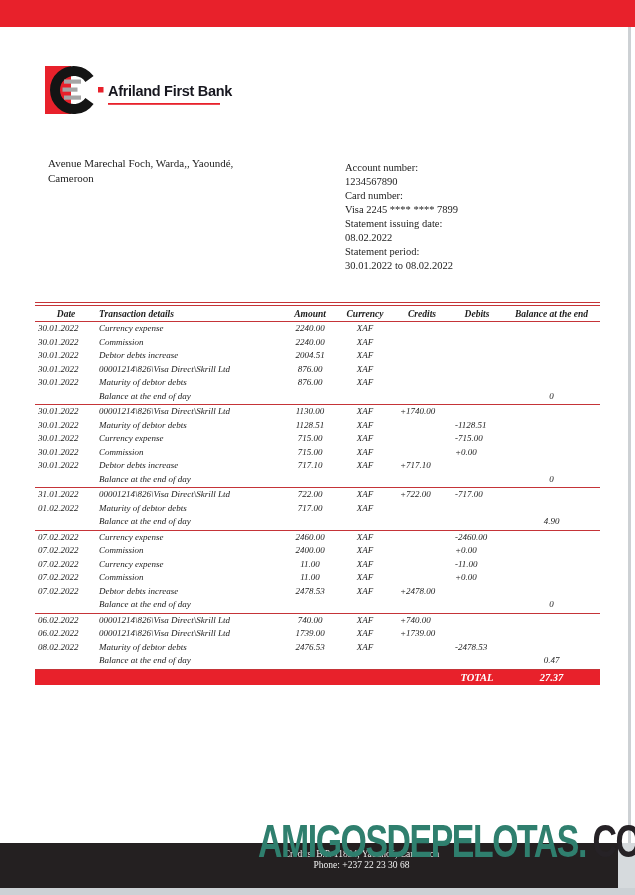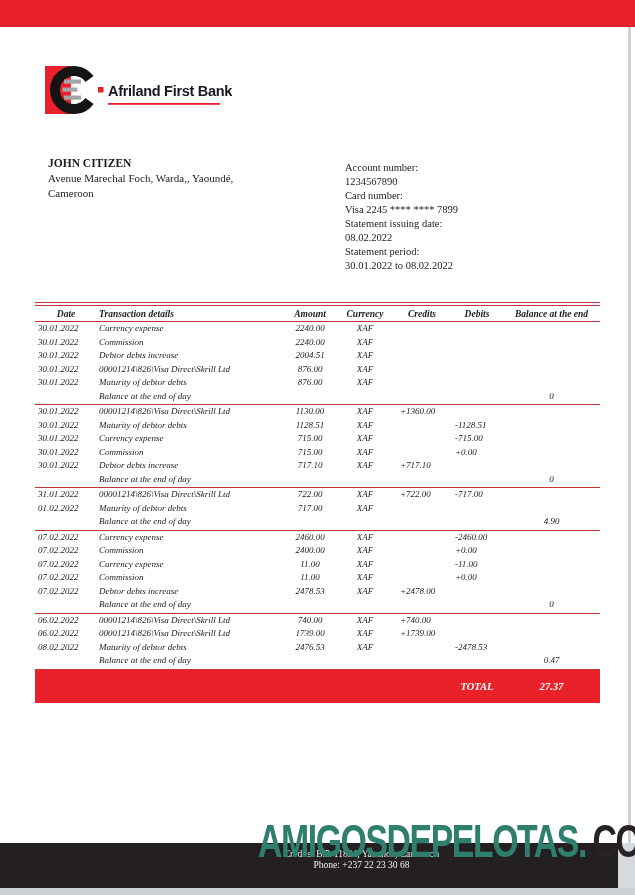--- a/index.html
+++ b/index.html
@@ -40,21 +40,21 @@
   thead th.h-details{text-align:left;padding-left:2px;}
   tbody td{font-size:9px;line-height:9px;padding:2px 0 2.5px 0;vertical-align:middle;white-space:nowrap;overflow:hidden;}
   td.c-date{padding-left:3px;text-align:left;}
   td.c-details{text-align:left;padding-left:2px;}
   td.c-amount{text-align:center;}
   td.c-cur{text-align:center;}
   td.c-credit{text-align:left;padding-left:7px;}
   td.c-debit{text-align:left;padding-left:4px;}
   td.c-bal{text-align:center;}
   tr.section-end td{border-bottom:1.2px solid var(--line-red);padding-bottom:3.5px;}
-  tfoot td{background:var(--red);color:#ffffff;font-weight:bold;font-size:10.5px;height:15px;padding:11px 0;}
+  tfoot td{background:var(--red);color:#ffffff;font-weight:bold;font-size:10.5px;height:15px;padding:2px 0;}
   tfoot td.t-label{text-align:center;}
   tfoot td.t-value{text-align:center;}
 
   .footer{position:absolute;left:0;top:843px;width:618px;height:45px;background:var(--footer-bg);
     color:#f2f2f2;font-size:9.5px;line-height:10.5px;text-align:center;padding:6px 0 0 105px;}
   .footer div{white-space:nowrap;}
 
   .watermark{position:absolute;left:258px;top:817px;z-index:5;white-space:nowrap;
     font-family:"Liberation Sans",sans-serif;font-weight:bold;font-size:47px;line-height:1;
     letter-spacing:-2px;transform:scaleX(.72);transform-origin:left top;}
@@ -73,21 +73,20 @@
       <rect x="19" y="17.5" width="17" height="4.2" fill="#a6a6a6"></rect>
       <rect x="17.5" y="25.5" width="15" height="4.2" fill="#a6a6a6"></rect>
       <rect x="19" y="33.5" width="17" height="4.2" fill="#a6a6a6"></rect>
       <rect x="53" y="25" width="5.5" height="5.5" fill="#e8212b"></rect>
       <text x="63" y="34" font-family="Liberation Sans, sans-serif" font-weight="bold" font-size="14.5" letter-spacing="-0.3" fill="#17171f">Afriland First Bank</text>
       <rect x="63" y="41" width="112" height="1.8" fill="#e8212b"></rect>
     </svg>
   </div>
 
   <div class="customer">
-    <div class="name">JOHN CITIZEN</div>
     <div>Avenue Marechal Foch, Warda,, Yaoundé,</div>
     <div>Cameroon</div>
   </div>
 
   <div class="acct-info">
     <div class="acct-row">
       <span class="lbl">Account number:</span>
       <span class="val">1234567890</span>
     </div>
     <div class="acct-row">
@@ -180,21 +179,21 @@
             <td class="c-cur"></td>
             <td class="c-credit"></td>
             <td class="c-debit"></td>
             <td class="c-bal">0</td>
           </tr>
           <tr>
             <td class="c-date">30.01.2022</td>
             <td class="c-details">00001214\826\Visa Direct\Skrill Ltd</td>
             <td class="c-amount">1130.00</td>
             <td class="c-cur">XAF</td>
-            <td class="c-credit">+1360.00</td>
+            <td class="c-credit">+1740.00</td>
             <td class="c-debit"></td>
             <td class="c-bal"></td>
           </tr>
           <tr>
             <td class="c-date">30.01.2022</td>
             <td class="c-details">Maturity of debtor debts</td>
             <td class="c-amount">1128.51</td>
             <td class="c-cur">XAF</td>
             <td class="c-credit"></td>
             <td class="c-debit">-1128.51</td>

